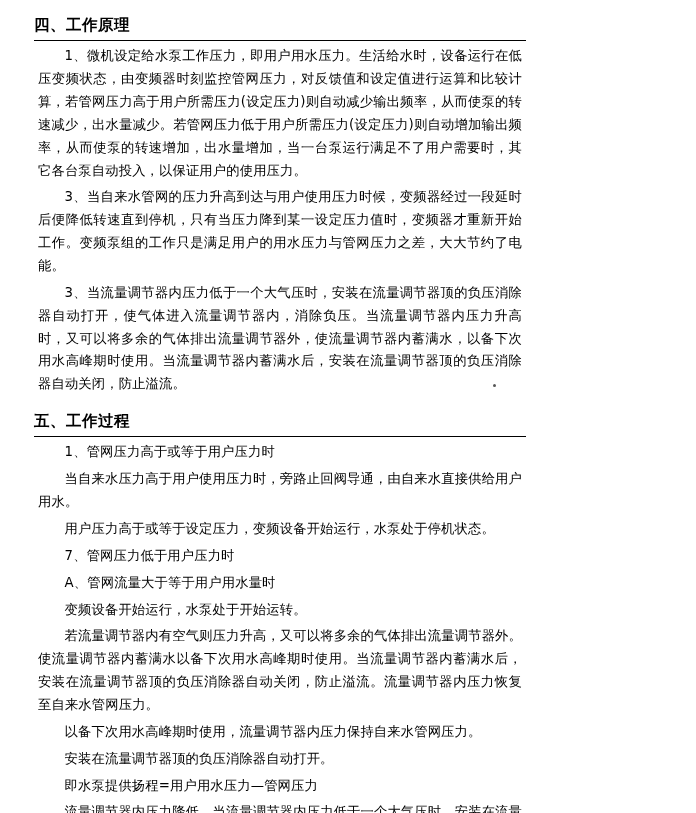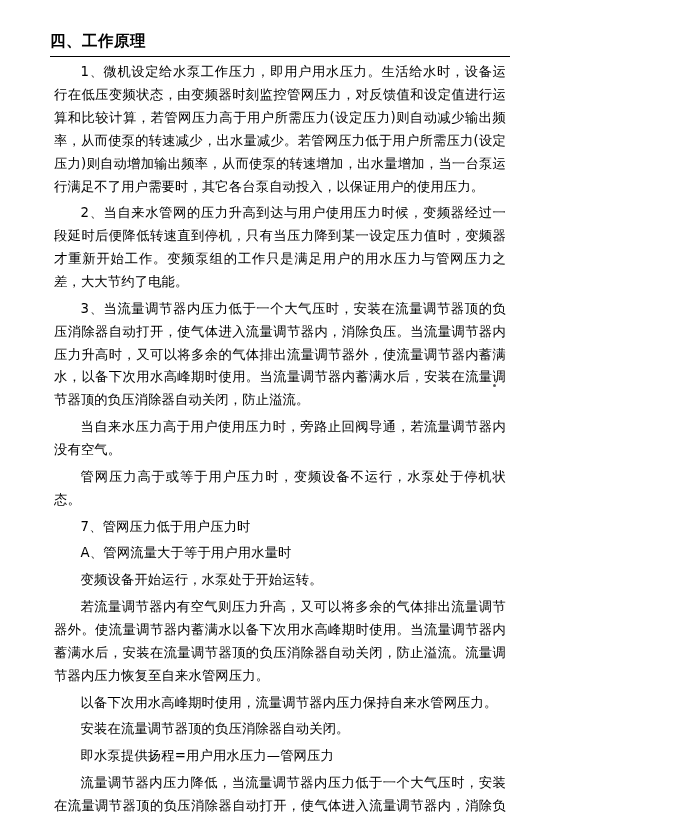--- a/index.html
+++ b/index.html
@@ -11,21 +11,21 @@
     width: 696px;
     height: 813px;
     font-family: "DejaVu Sans", "Liberation Sans", sans-serif;
     color: #000000;
     overflow: hidden;
   }
   .page {
     position: relative;
     width: 560px;
     height: 813px;
-    padding: 16px;
+    padding: 0;
     box-sizing: border-box;
   }
   .content {
     padding: 8px 34px 0 34px;
   }
   .section-heading {
     font-family: "DejaVu Sans", "Liberation Sans", sans-serif;
     font-weight: bold;
     font-size: 15.5px;
     letter-spacing: 0.5px;
@@ -63,32 +63,34 @@
 </style>
 </head>
 <body>
 
 <div class="page">
   <div class="content">
 
     <h2 class="section-heading">四、工作原理</h2>
 
     <p class="para">1、微机设定给水泵工作压力，即用户用水压力。生活给水时，设备运行在低压变频状态，由变频器时刻监控管网压力，对反馈值和设定值进行运算和比较计算，若管网压力高于用户所需压力(设定压力)则自动减少输出频率，从而使泵的转速减少，出水量减少。若管网压力低于用户所需压力(设定压力)则自动增加输出频率，从而使泵的转速增加，出水量增加，当一台泵运行满足不了用户需要时，其它各台泵自动投入，以保证用户的使用压力。</p>
-    <p class="para tight">2、当自来水管网的压力升高到达与用户使用压力时候，变频器经过一段延时后便降低转速直到停机，只有当压力降到某一设定压力值时，变频器才重新开始工作。变频泵组的工作只是满足用户的用水压力与管网压力之差，大大节约了电能。</p>
+    <p class="para tight">3、当自来水管网的压力升高到达与用户使用压力时候，变频器经过一段延时后便降低转速直到停机，只有当压力降到某一设定压力值时，变频器才重新开始工作。变频泵组的工作只是满足用户的用水压力与管网压力之差，大大节约了电能。</p>
     <p class="para tight">3、当流量调节器内压力低于一个大气压时，安装在流量调节器顶的负压消除器自动打开，使气体进入流量调节器内，消除负压。当流量调节器内压力升高时，又可以将多余的气体排出流量调节器外，使流量调节器内蓄满水，以备下次用水高峰期时使用。当流量调节器内蓄满水后，安装在流量调节器顶的负压消除器自动关闭，防止溢流。</p>
 
+    <h2 class="section-heading second">五、工作过程</h2>
 
-    <p class="para tight">当自来水压力高于用户使用压力时，旁路止回阀导通，若流量调节器内没有空气。</p>
-    <p class="para tight">管网压力高于或等于用户压力时，变频设备不运行，水泵处于停机状态。</p>
+    <p class="para">1、管网压力高于或等于用户压力时</p>
+    <p class="para tight">当自来水压力高于用户使用压力时，旁路止回阀导通，由自来水直接供给用户用水。</p>
+    <p class="para tight">用户压力高于或等于设定压力，变频设备开始运行，水泵处于停机状态。</p>
     <p class="para tight">7、管网压力低于用户压力时</p>
     <p class="para tight">A、管网流量大于等于用户用水量时</p>
     <p class="para tight">变频设备开始运行，水泵处于开始运转。</p>
     <p class="para tight">若流量调节器内有空气则压力升高，又可以将多余的气体排出流量调节器外。使流量调节器内蓄满水以备下次用水高峰期时使用。当流量调节器内蓄满水后，安装在流量调节器顶的负压消除器自动关闭，防止溢流。流量调节器内压力恢复至自来水管网压力。</p>
     <p class="para tight">以备下次用水高峰期时使用，流量调节器内压力保持自来水管网压力。</p>
-    <p class="para tight">安装在流量调节器顶的负压消除器自动关闭。</p>
+    <p class="para tight">安装在流量调节器顶的负压消除器自动打开。</p>
     <p class="para tight">即水泵提供扬程=用户用水压力—管网压力</p>
     <p class="para tight">流量调节器内压力降低，当流量调节器内压力低于一个大气压时，安装在流量调节器顶的负压消除器自动打开，使气体进入流量调节器内，消除负压。流量调节器内压力降为零。流量调节器内的水与自来水的流入水共同提供给用户用水。流量调节器内储备水补偿的是用户用水与管网流量之差。</p>
     <p class="para tight">B、管网流量小于用户用水量时</p>
     <p class="para tight">水泵提升压力为用户用水压力。</p>
 
   </div>
   <span class="stray-dot"></span>
 </div>
 
 </body></html>

